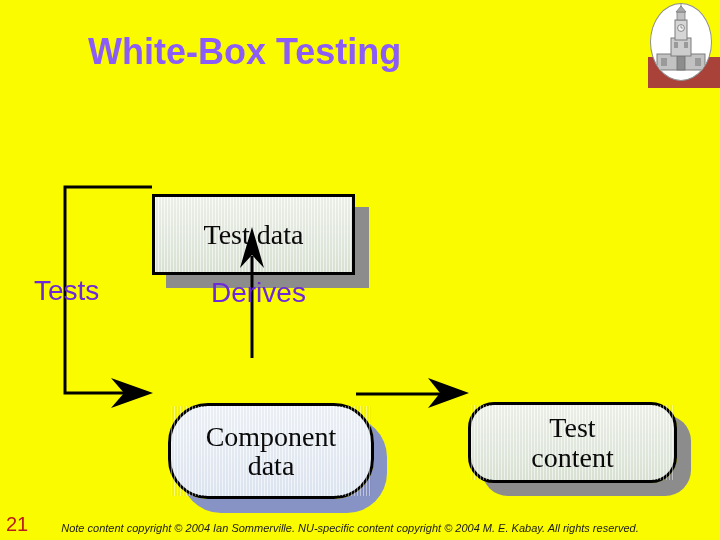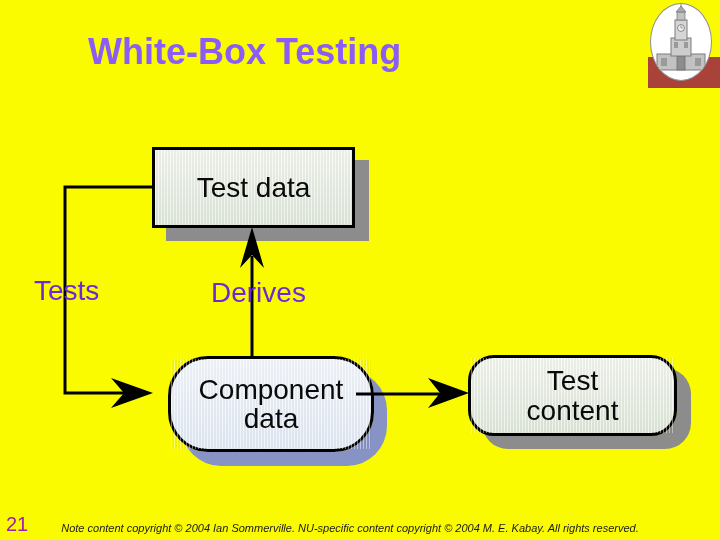--- a/index.html
+++ b/index.html
@@ -27,23 +27,24 @@
     background:#ffffff;border:1px solid #8f8f8f;border-radius:50%;
     overflow:hidden;
   }
   .logo-oval svg{display:block;width:100%;height:100%;}
   
   .node{
     position:absolute;
     border:3px solid #000;
     box-sizing:border-box;
     display:flex;flex-direction:column;align-items:center;justify-content:center;
-    font-family:Liberation Sans, sans-serif;
+    font-family:Liberation Serif, serif;
     font-size:28px;line-height:1.04;color:#0a0a0a;
     text-align:center;
+    margin-top:47px;
   }
   .node .stripes{
     position:absolute;inset:0;
     background:repeating-linear-gradient(90deg, rgba(255,255,255,0.45) 0 1px, rgba(0,0,0,0.03) 1px 3px);
     pointer-events:none;
   }
   .node span{position:relative;}
   .test-data{
     left:152px;top:147px;width:203px;height:81px;
     background:linear-gradient(180deg,#F2F6EE 0%,#DFE7DA 100%);
@@ -67,21 +68,21 @@
   .edge-label{
     position:absolute;
     font-family:Liberation Sans, sans-serif;
     font-size:28px;color:#6d28d9;line-height:1;white-space:nowrap;
   }
   .tests-label{left:34px;top:277px;}
   .derives-label{left:211px;top:279px;text-align:center;}
   
   .page-number{
     position:absolute;left:6px;top:513px;
-    font-size:20px;color:#a21caf;font-family:"Liberation Sans",sans-serif;
+    font-size:20px;color:#b91c1c;font-family:"Liberation Sans",sans-serif;
   }
   .footer-note{
     position:absolute;left:0;top:522px;width:700px;
     text-align:center;
     font-size:11px;font-style:italic;color:#1a1a1a;
     font-family:"Liberation Sans",sans-serif;
   }
 </style>
 </head>
 <body>

